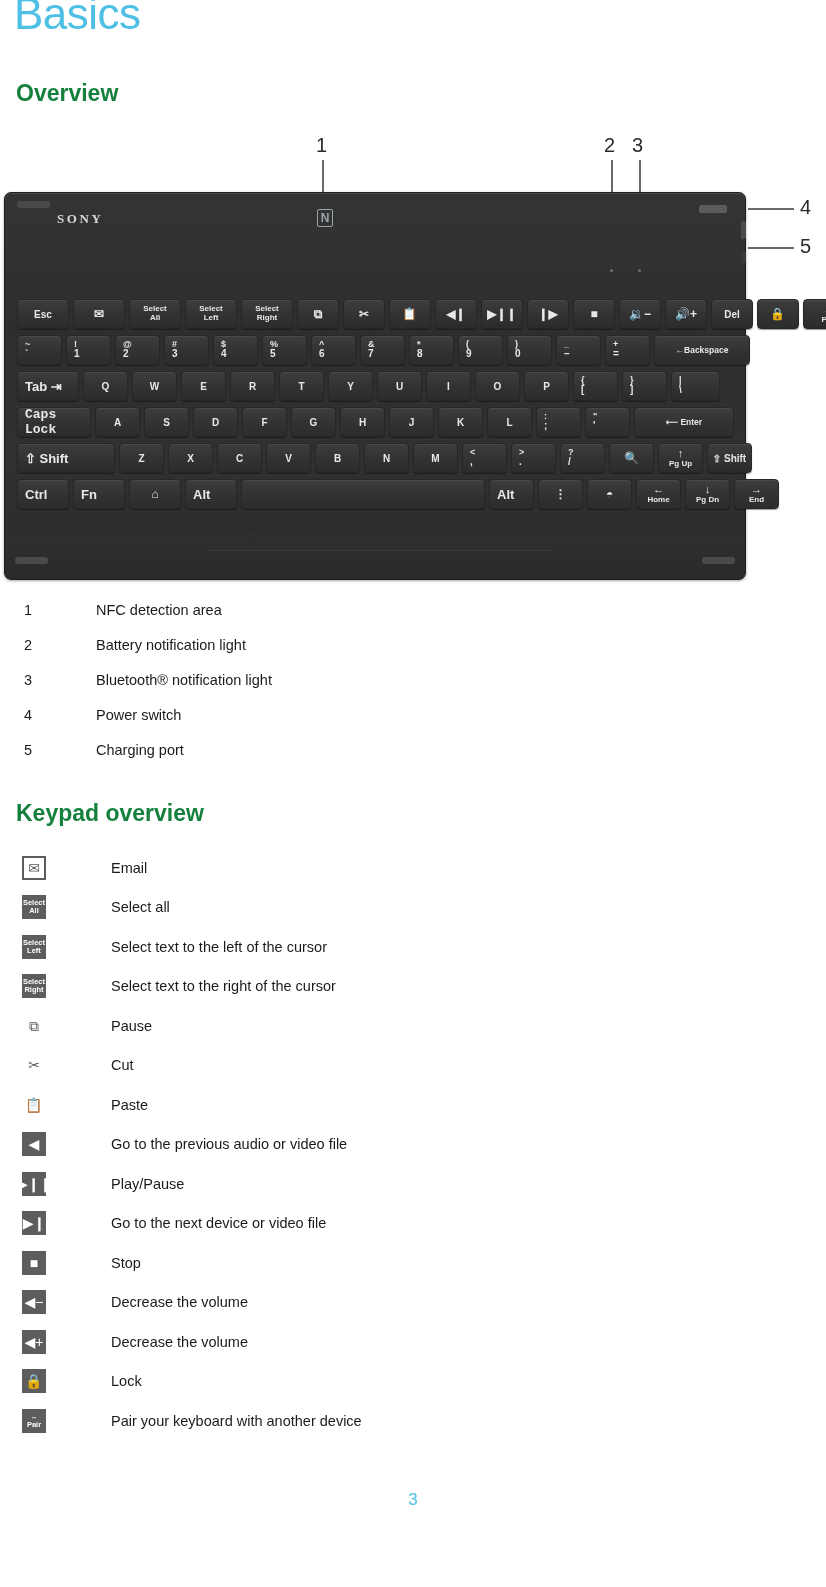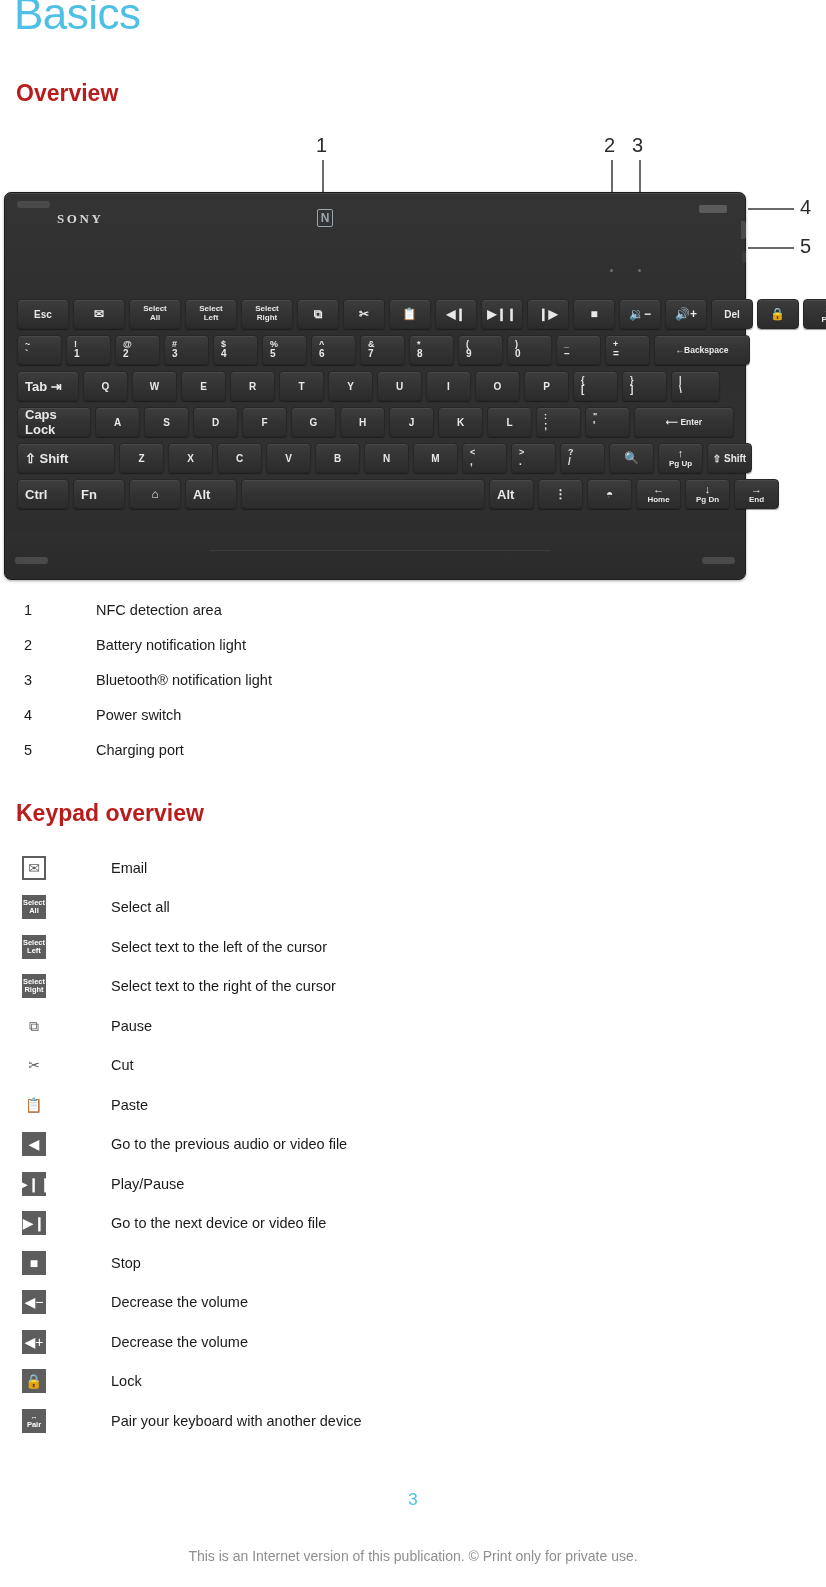--- a/index.html
+++ b/index.html
@@ -17,21 +17,21 @@
   .page { position:relative; width:826px; height:1587px; }
 
   
   .h1-title {
     position:absolute; left:14px; top:-8px;
     font-size:44px; font-weight:400; letter-spacing:-0.5px;
     color:#4ec0e6; line-height:1.0;
   }
   .h2-title {
     position:absolute; left:16px; top:80px;
-    font-size:23px; font-weight:bold; color:#b91c1c;text-align:center;
+    font-size:23px; font-weight:bold; color:#15803d;text-align:center;
   }
   .h2-title.keypad { top:800px; font-size:23px; }
 
   
   .figure { position:absolute; left:0; top:120px; width:826px; height:470px; }
 
   .callout-num {
     position:absolute; font-size:20px; color:#2b2b2b; font-weight:400;
   }
   .callout-line {
@@ -369,21 +369,21 @@
             </span>
           </div>
           <div class="key" style="width: 49px;">
             <span class="dual">
               <span class="up">|</span>
               <span class="lo">\</span>
             </span>
           </div>
         </div>
       <div class="keyrow" id="row-home" style="left:12px; top:214px;">
-          <div class="key" style="width: 74px;">
+          <div class="key" style="width: 74px; font-family: Liberation Mono, monospace;">
             <span class="lbl-left">Caps Lock</span>
           </div>
           <div class="key" style="width: 45px;">
             <span>A</span>
           </div>
           <div class="key" style="width: 45px;">
             <span>S</span>
           </div>
           <div class="key" style="width: 45px;">
             <span>D</span>
@@ -661,15 +661,14 @@
         <div class="kp-icon-cell">
           <div class="ic filled">
             <div class="tiny"><span>↔</span><br><span>Pair</span></div>
           </div>
         </div>
         <div class="kp-label">Pair your keyboard with another device</div>
       </div>
     </div>
 
   <div class="page-number">3</div>
-  <div class="footer-note">This is an Internet version of this publication. © Print only for private use.</div>
 
 </div>
 
 </body></html>

